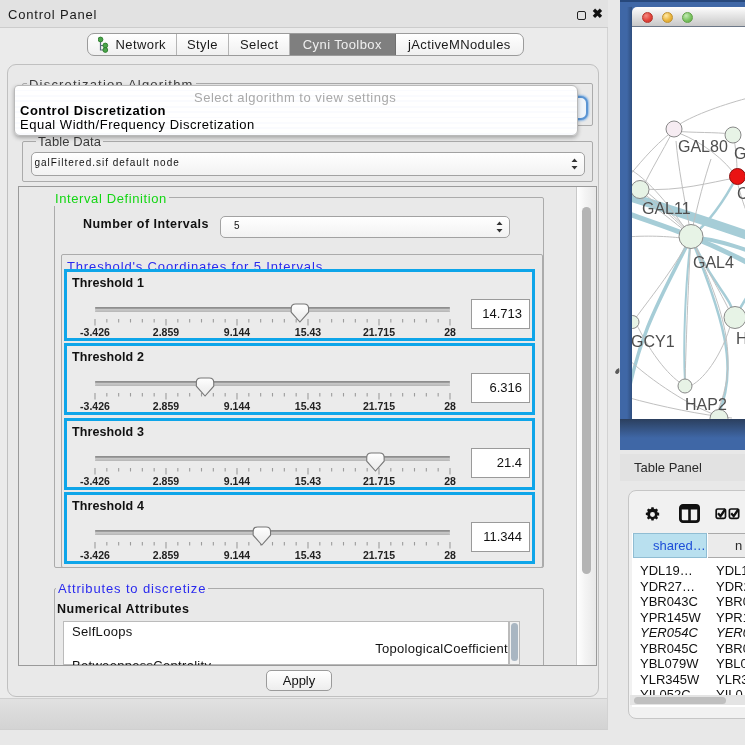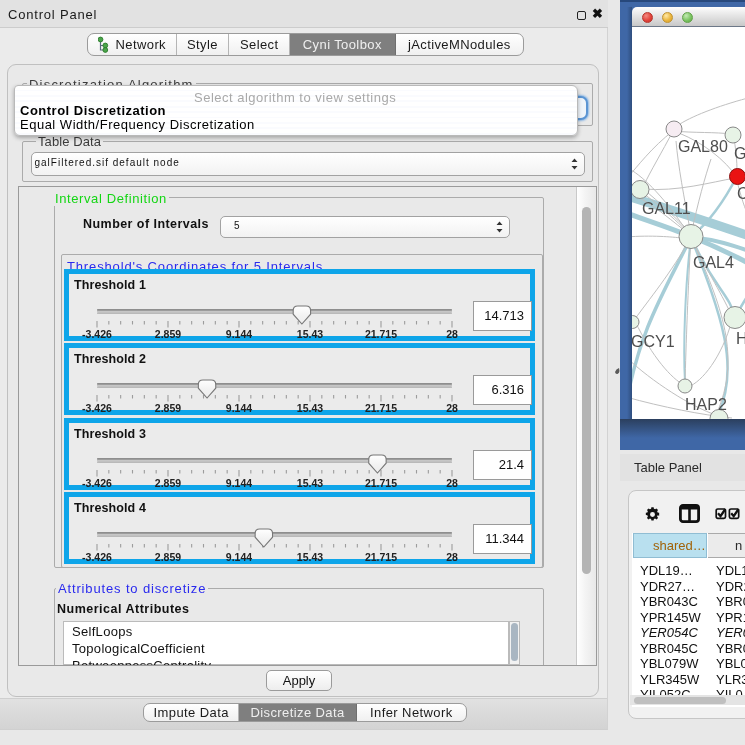--- a/index.html
+++ b/index.html
@@ -44,21 +44,21 @@
 .combo .ar { position:absolute; right:5px; top:50%; margin-top:-7px; width:9px; height:14px; }
 
 
 #scrollpane { left:18px; top:186px; width:579px; height:480px; background:#e9e9e9;
   border:1px solid #9a9a9a; overflow:hidden; }
 #vsbtrack { left:557px; top:0; width:21px; height:478px;
   background:linear-gradient(90deg,#ffffff 0,#f4f4f4 40%,#e7e7e7 100%);
   border-left:1px solid #c9c9c9; }
 #vsbthumb { left:563px; top:20px; width:9px; height:367px; background:#b4b4b4; border-radius:5px; }
 
-.thbox { left:45px; width:471px; height:72px; border:5px solid #0ea5e9; background:#ebebeb; }
+.thbox { left:45px; width:471px; height:72px; border:3px solid #0ea5e9; background:#ebebeb; }
 .thbox .nm { position:absolute; left:5px; top:4px; font-size:12.5px; letter-spacing:0.1px; font-weight:bold; color:#111; }
 .valbox { left:404px; width:59px; height:30px; background:#ffffff; border:1px solid #9a9a9a;
   font-size:13px; color:#111; text-align:right; padding:6px 7px 0 0; }
 
 .bluelab { font-size:13px; letter-spacing:0.85px; color:#2a2aee; background:#e9e9e9; padding:0 2px; }
 .greenlab { font-size:13px; letter-spacing:0.6px; color:#14d614; background:#e9e9e9; padding:0 2px; }
 
 #applybtn { left:266px; top:670px; width:66px; height:21px;
   background:linear-gradient(#ffffff,#ededed); border:1px solid #9b9b9b; border-radius:5px;
   font-size:13px; color:#111; text-align:center; padding-top:2px; }
@@ -83,21 +83,21 @@
 #canvshadow { left:620px; top:419px; width:125px; height:19px;
   background:linear-gradient(#2b3f5e,#3f67a6); }
 
 #tpbar { left:620px; top:454px; width:125px; height:27px; background:#e2e2e2; }
 #tpbar .t { position:absolute; left:14px; top:6px; font-size:13px; color:#2a2a2a; }
 
 #tablepanel { left:628px; top:490px; width:130px; height:229px; background:#f1f1f1;
   border:1px solid #c6c6c6; border-radius:8px; }
 #tbl { left:632px; top:533px; width:113px; height:174px; background:#ffffff; }
 #tblhead1 { left:633px; top:533px; width:74px; height:25px; background:#b9e0ef;
-  border:1px solid #90bdd3; font-size:13px; color:#a16207; text-align:left; padding:4px 0 0 19px; }
+  border:1px solid #90bdd3; font-size:13px; color:#1d4ed8; text-align:left; padding:4px 0 0 19px; }
 #tblhead2 { left:708px; top:533px; width:37px; height:25px; background:#ebebeb;
   border-top:1px solid #aaa; border-bottom:1px solid #aaa; font-size:13px; color:#2a2a2a; padding:4px 0 0 27px; }
 .trow { position:absolute; left:0; width:113px; height:15.5px; font-size:13px; color:#111; }
 .trow .c1 { position:absolute; left:8px; }
 .trow .c2 { position:absolute; left:84px; }
 #hscroll { left:630px; top:695px; width:115px; height:10px; background:#e4e4e4; }
 #hscrollthumb { left:634px; top:696.5px; width:92px; height:7px; background:#bfbfbf; border-radius:4px; }
 </style>
 </head>
 <body>
@@ -369,39 +369,34 @@
           </defs>
         </svg>
         <div class="abs valbox" style="top:27px;">11.344</div>
       </div>
 
     <div class="abs groupbox" style="left:35px; top:401px; width:490px; height:90px;"></div>
     <div class="abs bluelab" style="left:37px; top:394px;">Attributes to discretize</div>
     <div class="abs" style="left:38px; top:415px; font-size:12.5px; letter-spacing:0.5px; font-weight:bold; color:#111;">Numerical Attributes</div>
     <div class="abs" style="left:44px; top:434px; width:446px; height:44px; background:#ffffff; border:1px solid #bbb; font-size:13px; letter-spacing:0.3px; color:#111;">
       <div style="padding:2px 0 0 8px;">SelfLoops</div>
-      <div style="padding:2px 15px 0 8px;">TopologicalCoefficient</div>
+      <div style="padding:2px 0 0 8px;text-align:right;">TopologicalCoefficient</div>
       <div style="padding:2px 0 0 8px;">BetweennessCentrality</div>
     </div>
     <div class="abs" style="left:490px; top:434px; width:11px; height:44px; background:#f2f2f2; border:1px solid #bbb;">
       <div style="position:absolute; left:1px; top:1px; width:7px; height:38px; background:#a9b6c2; border-radius:4px;"></div>
     </div>
 
     <div id="vsbtrack" class="abs"></div>
     <div id="vsbthumb" class="abs"></div>
   </div>
 
   <div id="applybtn" class="abs">Apply</div>
 
   <div class="abs" style="left:0; top:698px; width:607px; height:31px; background:linear-gradient(#e1e1e1,#d3d3d3); border-top:1px solid #cfcfcf;"></div>
-  <div id="bottabs" class="seg abs">
-    <div class="it" style="width:96px;">Impute Data</div>
-    <div class="it sel" style="width:118px;">Discretize Data</div>
-    <div class="it" style="width:110px;">Infer Network</div>
-  </div>
 </div>
 
 <div id="popup" class="abs">
   <div class="gray">Select algorithm to view settings</div>
   <div class="b1">Control Discretization</div>
   <div class="b2">Equal Width/Frequency Discretization</div>
 </div>
 
 <svg class="abs" style="left:614px; top:367px;" width="7" height="9" viewBox="0 0 7 9">
   <path d="M1 5 Q2 2 5 1 L5.5 4 Q5.5 6 3.5 7 Q1.5 7.5 1 5 Z" fill="#5a5a5a"></path>

